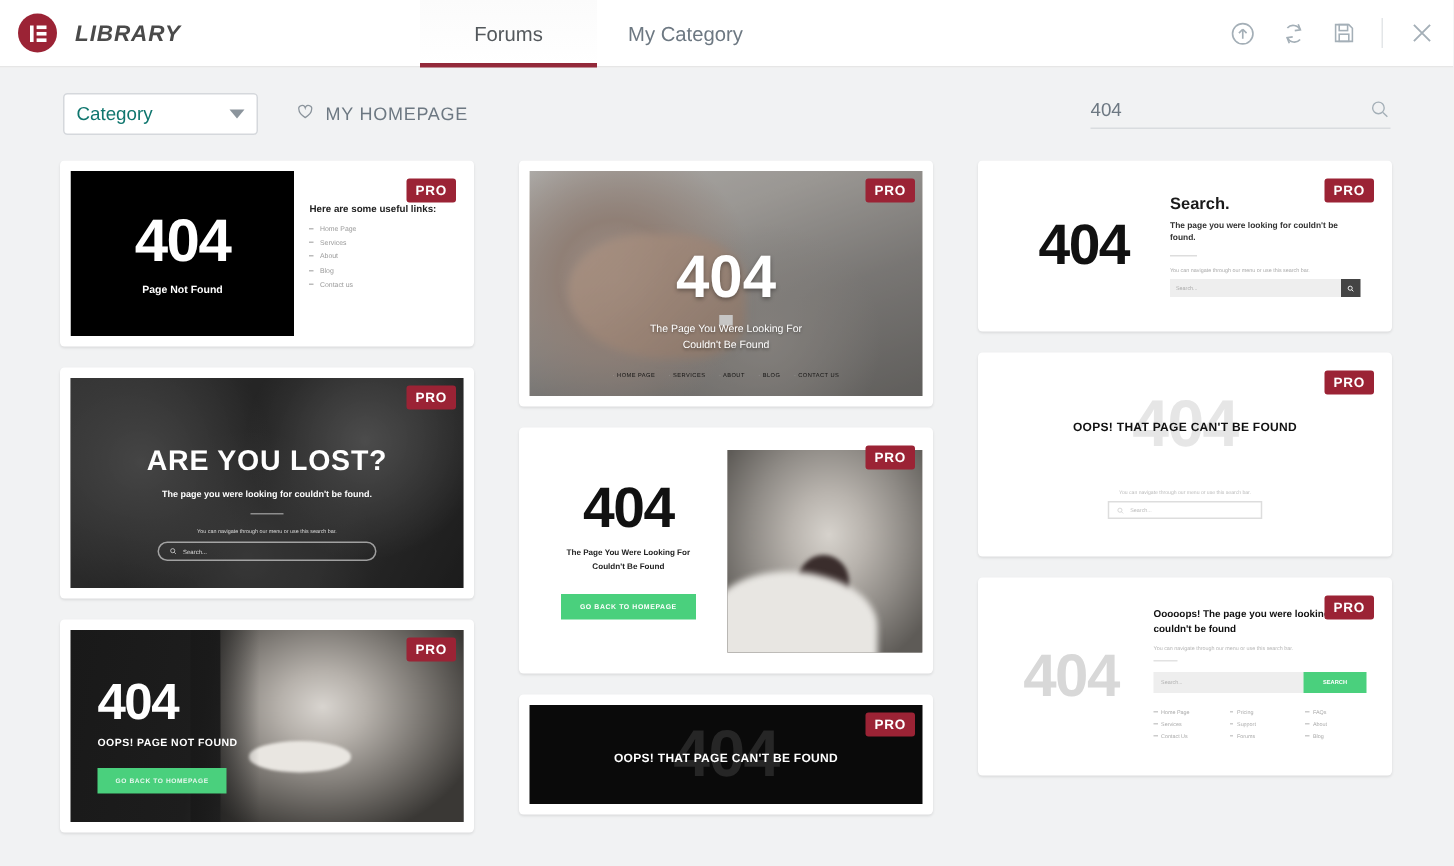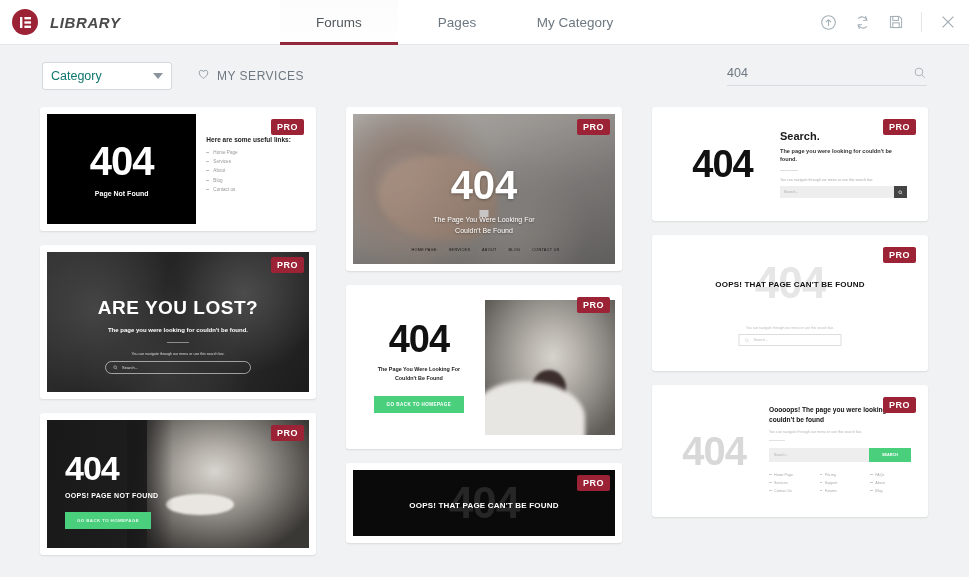--- a/index.html
+++ b/index.html
@@ -286,23 +286,20 @@
       </svg>
     </span>
     <span class="brand-title">LIBRARY</span>
   </div>
 
   <div class="tabs">
     <div class="tab active">
       <span>Forums</span>
     </div>
     <div class="tab">
-      <span>Pages</span>
-    </div>
-    <div class="tab">
       <span>My Category</span>
     </div>
   </div>
 
   <div class="header-actions">
     <span class="hicon">
       <svg width="17" height="17" viewBox="0 0 20 20" fill="none" stroke="currentColor" stroke-width="1.3">
         <circle cx="10" cy="10" r="8"></circle>
           <path d="M10 14V6.5M10 6.5L7 9.5M10 6.5l3 3"></path>
       </svg>
@@ -336,21 +333,21 @@
     <span>Category</span>
     <span class="caret"></span>
   </div>
 
   <div class="favorites">
     <span>
       <svg width="13" height="13" viewBox="0 0 20 20" fill="none" stroke="#8b949c" stroke-width="1.3">
         <path d="M10 16S3.5 12 3.5 7.8A3.3 3.3 0 0 1 10 6a3.3 3.3 0 0 1 6.5 1.8C16.5 12 10 16 10 16z"></path>
       </svg>
     </span>
-    <span>MY SERVICES</span>
+    <span>MY HOMEPAGE</span>
   </div>
 
   <div class="search-wrap">
     <input class="search-input" type="text" value="404" style="">
     <span class="search-icon">
       <svg width="14" height="14" viewBox="0 0 20 20" fill="none" stroke="currentColor" stroke-width="1.3">
         <circle cx="8.5" cy="8.5" r="5.5"></circle>
           <path d="M12.8 12.8L17 17"></path>
       </svg>
     </span>

